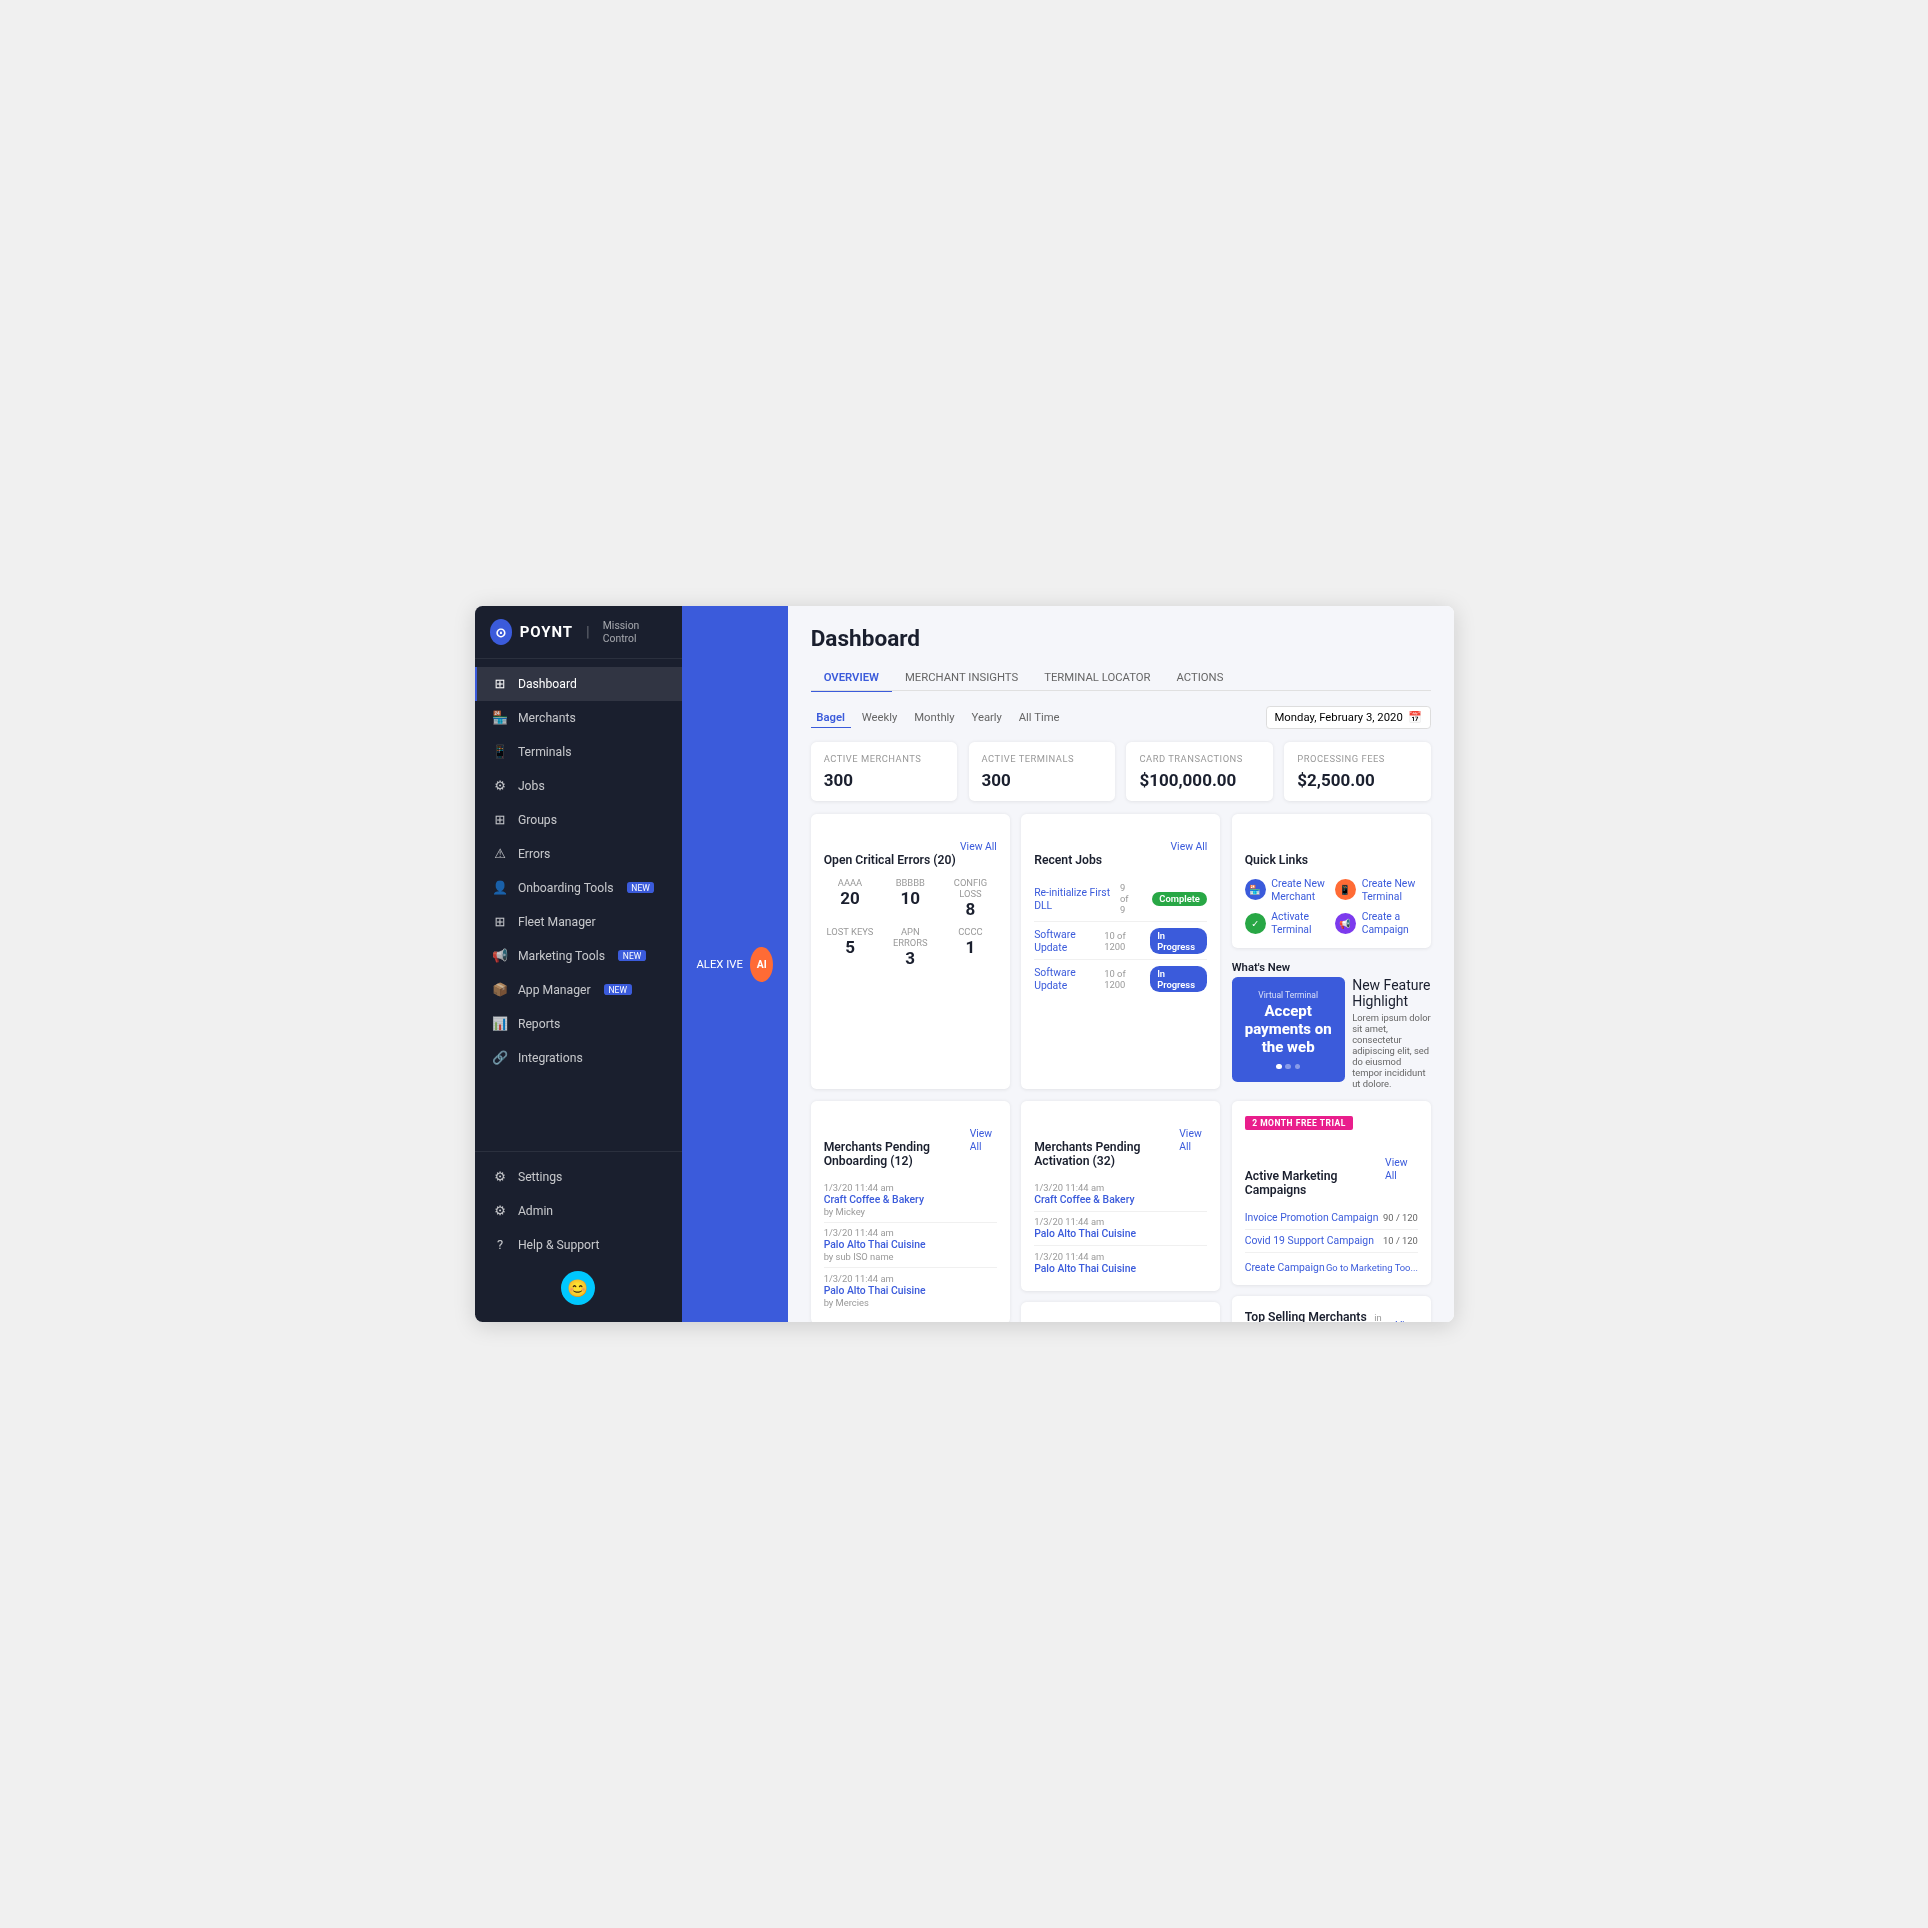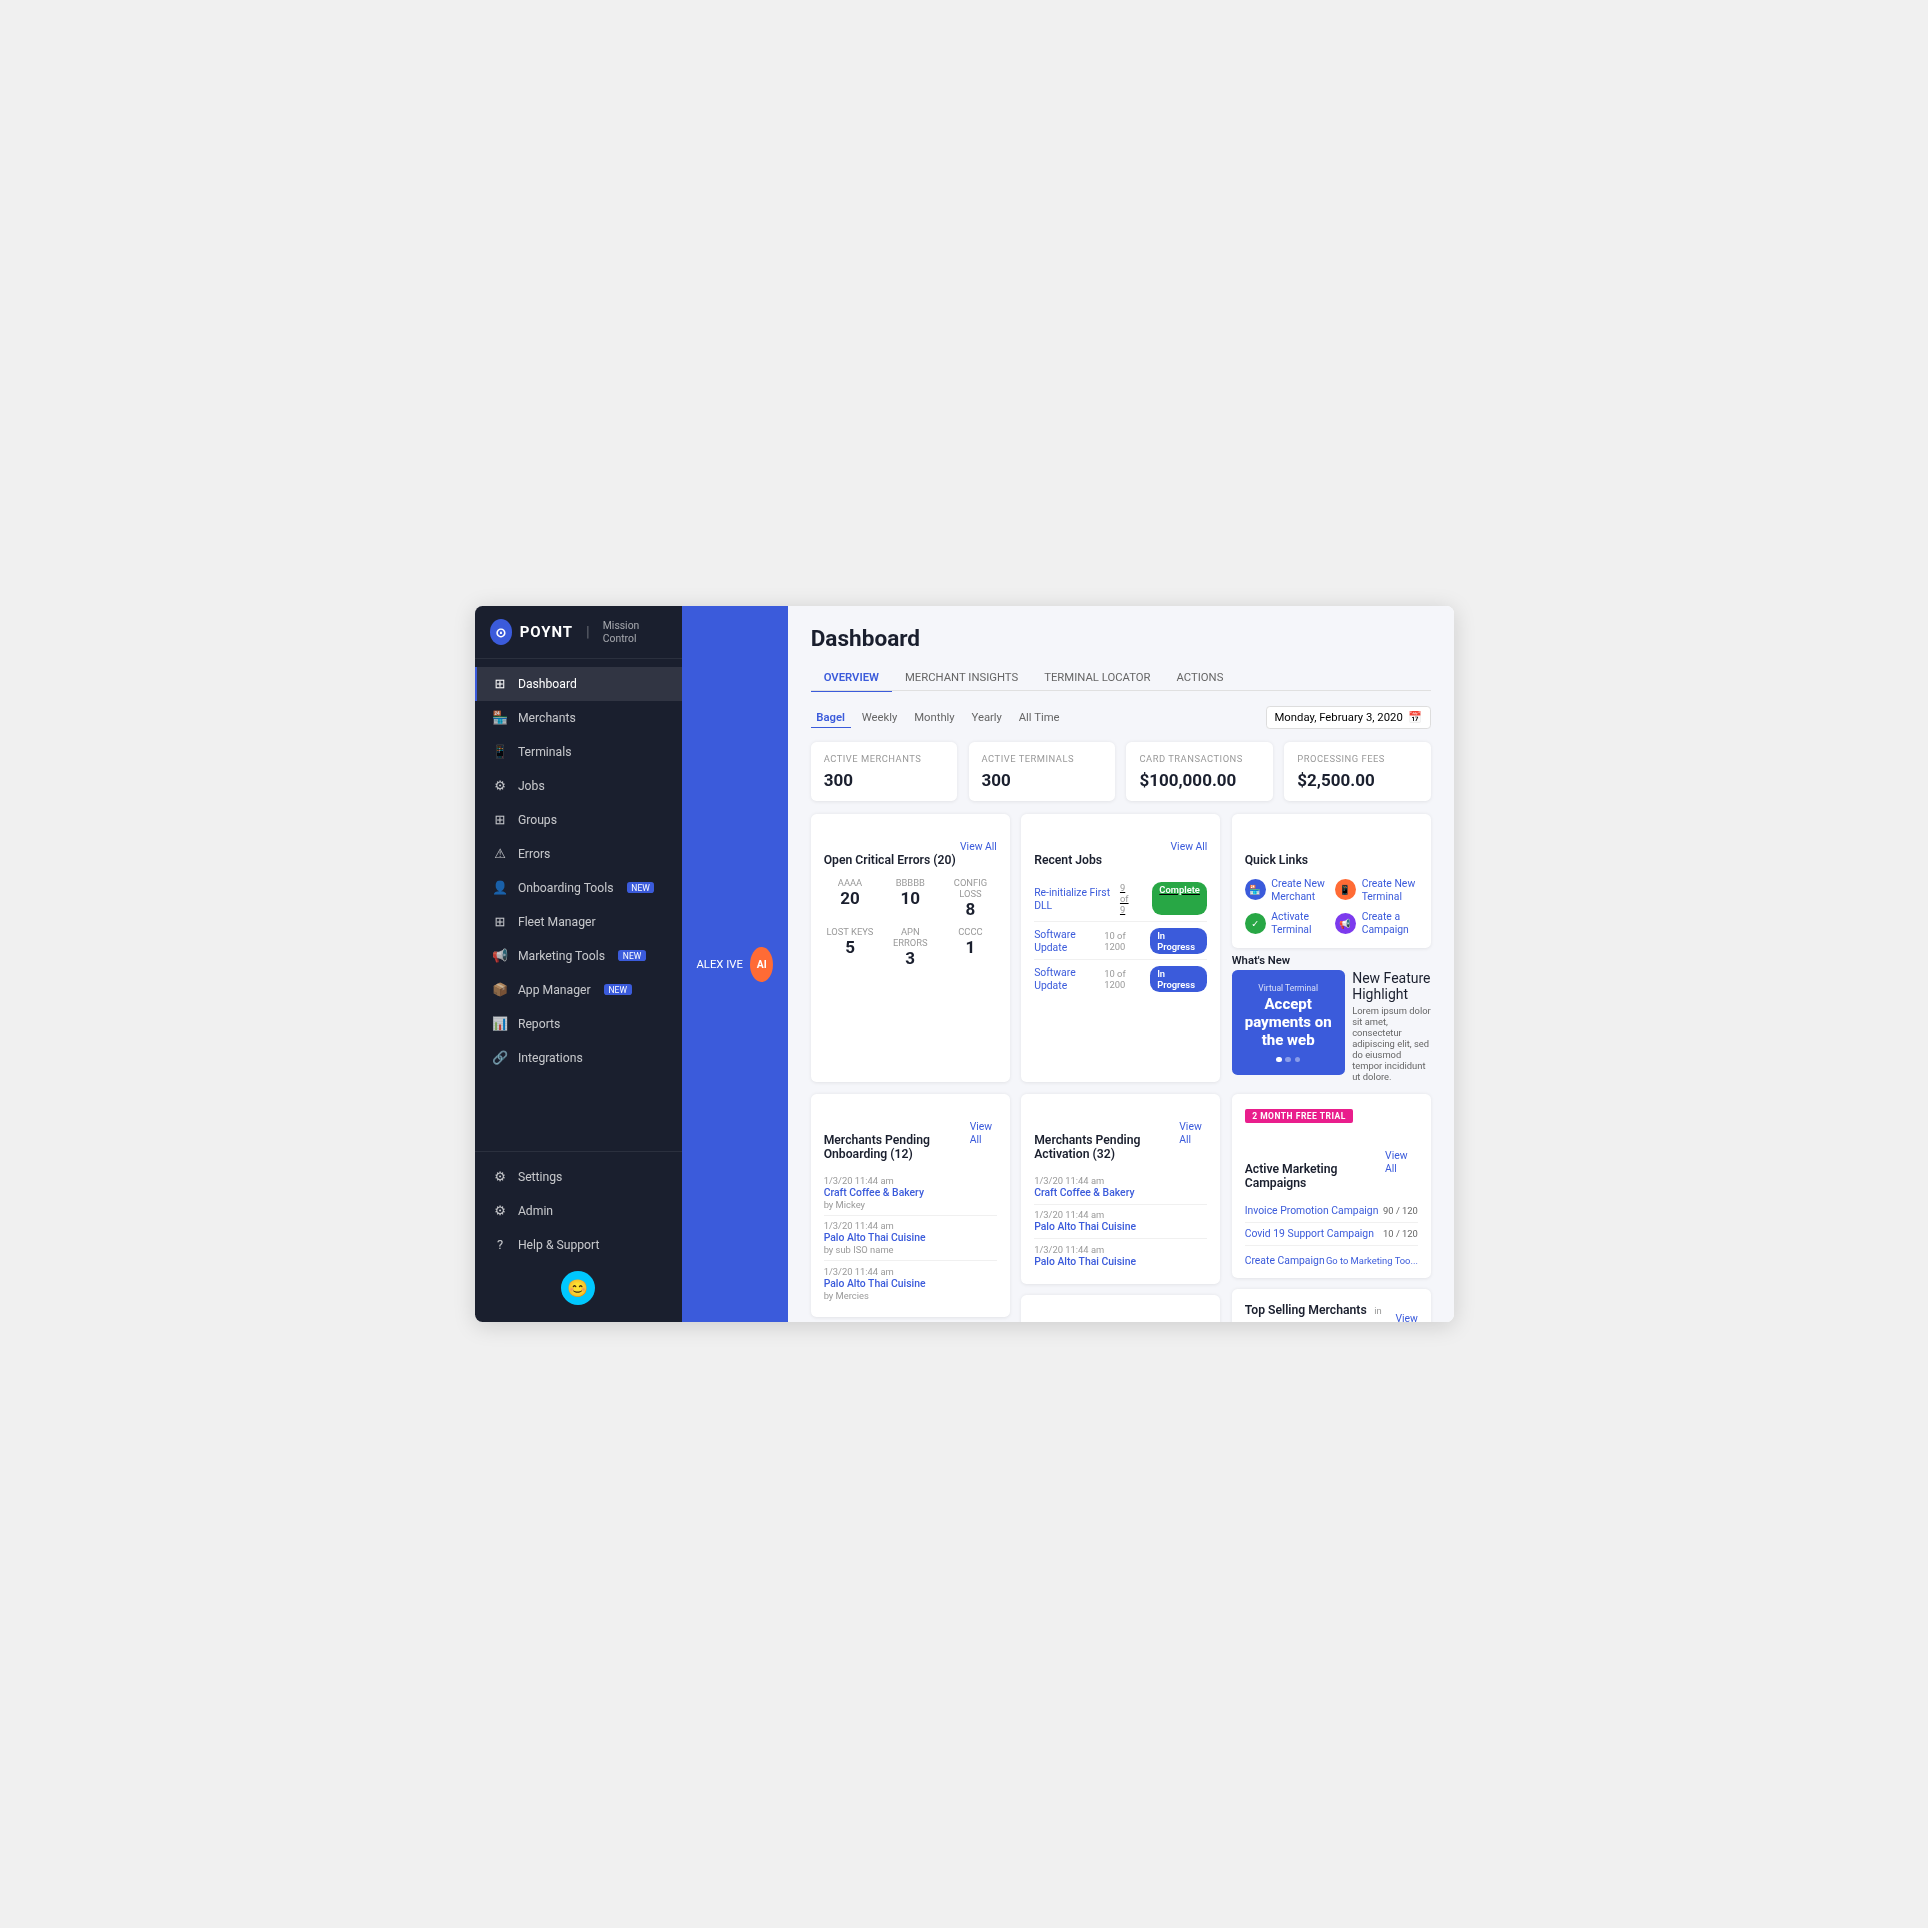--- a/index.html
+++ b/index.html
@@ -268,42 +268,42 @@
           </div>
         </div>
 
         <div class="card">
           <div class="card-header">
             <span class="card-title">Recent Jobs</span>
             <span class="view-all">View All</span>
           </div>
           <div class="job-row">
             <span class="job-name">Re-initialize First DLL</span>
-            <div style="display:flex;gap:19px;text-decoration:underline;">
+            <div style="display:flex;align-items:center;gap:19px;">
               <span class="job-progress">9 of 9</span>
               <span class="badge badge-complete">Complete</span>
             </div>
           </div>
           <div class="job-row">
             <span class="job-name">Software Update</span>
             <div style="display:flex;align-items:center;gap:5.6px;">
               <span class="job-progress">10 of 1200</span>
               <span class="badge badge-progress">In Progress</span>
             </div>
           </div>
           <div class="job-row">
             <span class="job-name">Software Update</span>
             <div style="display:flex;align-items:center;gap:5.6px;">
               <span class="job-progress">10 of 1200</span>
               <span class="badge badge-progress">In Progress</span>
             </div>
           </div>
         </div>
 
-        <div style="display:flex;flex-direction:column;gap:6px;">
+        <div style="display:flex;flex-direction:column;gap:13px;">
           <div class="card">
             <div class="card-header">
               <span class="card-title">Quick Links</span>
             </div>
             <div class="quick-links-grid">
               <div class="quick-link">
                 <div class="quick-link-icon">🏪</div>
                 <span>Create New Merchant</span>
               </div>
               <div class="quick-link">

